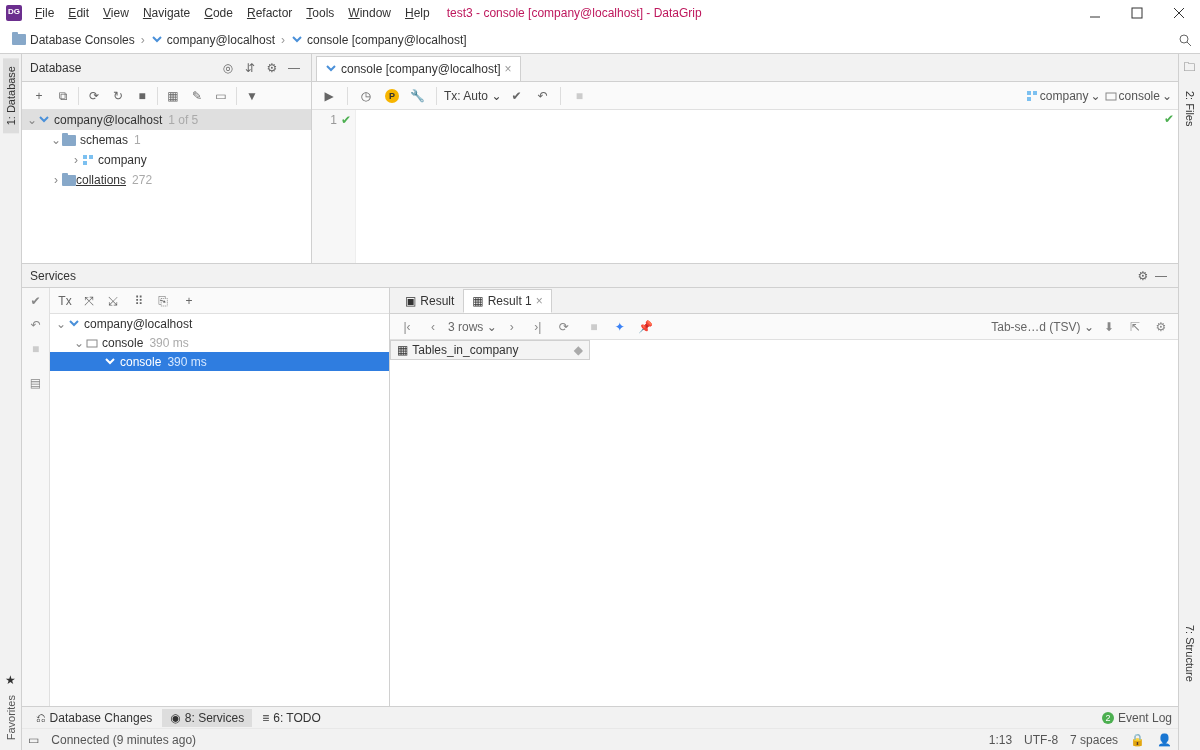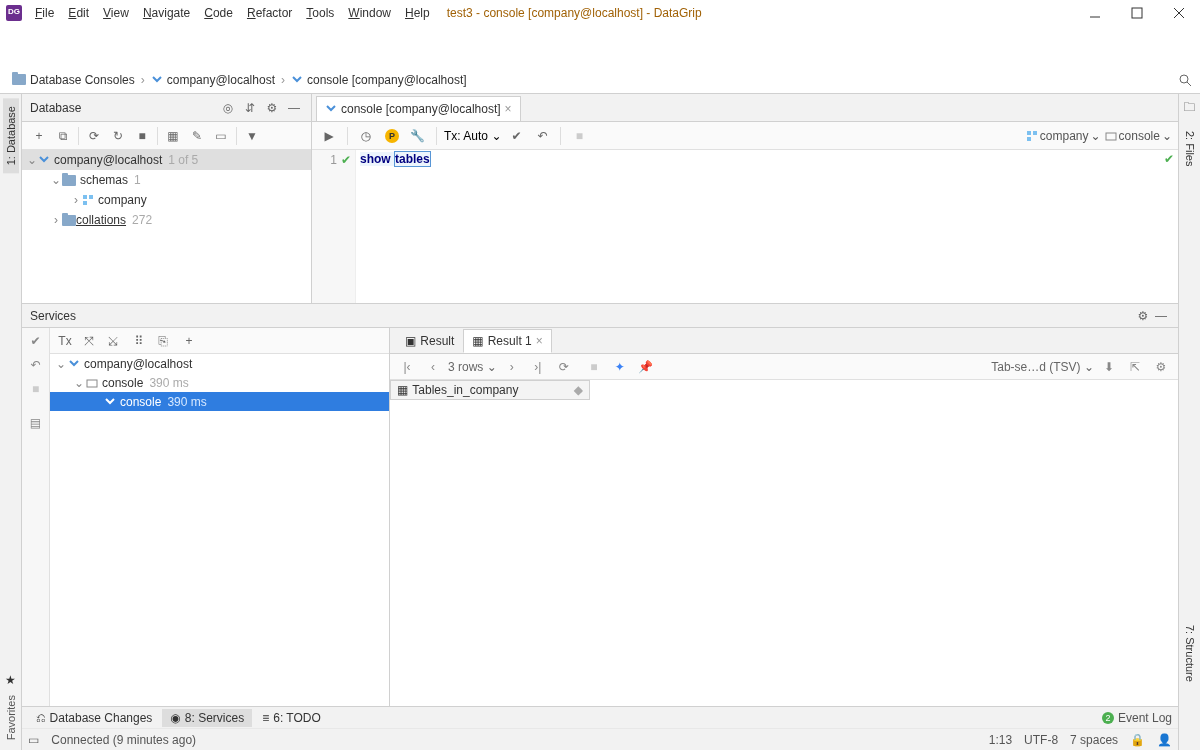--- a/index.html
+++ b/index.html
@@ -2,24 +2,24 @@
 <html><head>
 <meta charset="utf-8">
 <style>
 * { margin:0; padding:0; box-sizing:border-box; font-family:"Segoe UI",Arial,sans-serif; font-size:12px; }
 body { width:1200px; height:750px; background:#fff; overflow:hidden; display:flex; flex-direction:column; color:#333; }
 .titlebar { height:26px; display:flex; align-items:center; background:#fff; }
 .titlebar .logo { width:16px; height:16px; background:#6b2e8e; margin:0 6px; border-radius:2px; position:relative; }
 .titlebar .logo::after { content:"DG"; color:#fff; font-size:8px; position:absolute; top:2px; left:2px; font-weight:bold; }
 .titlebar .menu-item { padding:3px 7px; cursor:pointer; }
 .titlebar .menu-item u { text-decoration:underline; }
-.titlebar .title-text { margin-left:10px; color:#a16207; }
+.titlebar .title-text { margin-left:10px; color:#be185d; }
 .titlebar .window-controls { margin-left:auto; display:flex; }
 .titlebar .wc { width:42px; height:26px; display:flex; align-items:center; justify-content:center; cursor:pointer; }
-.breadcrumb { height:28px; border-bottom:1px solid #d0d0d0; display:flex; align-items:center; padding:0 8px;margin-top:40px; }
+.breadcrumb { height:28px; border-bottom:1px solid #d0d0d0; display:flex; align-items:center; padding:0 8px; }
 .breadcrumb .crumb { display:flex; align-items:center; gap:4px; padding:2px 4px; cursor:pointer; }
 .breadcrumb .sep { color:#999; margin:0 2px; }
 .breadcrumb .search-ico { margin-left:auto; color:#666; cursor:pointer; }
 .ico-folder { display:inline-block; width:14px; height:11px; background:#87a8c9; border-radius:1px; position:relative; }
 .ico-folder::before { content:""; position:absolute; top:-2px; left:0; width:6px; height:3px; background:#87a8c9; border-radius:1px 1px 0 0; }
 .main-row { flex:1; display:flex; min-height:0; }
 .leftgutter { width:22px; background:#f2f2f2; border-right:1px solid #d0d0d0; display:flex; flex-direction:column; align-items:center; padding-top:4px; }
 .leftgutter .vtab { writing-mode:vertical-rl; transform:rotate(180deg); padding:8px 2px; background:#ddd; margin-bottom:4px; cursor:pointer; font-size:11px; }
 .leftgutter .fav-ico { margin-top:auto; margin-bottom:8px; }
 .leftgutter .favlabel { writing-mode:vertical-rl; transform:rotate(180deg); font-size:11px; margin-bottom:10px; color:#555;}
@@ -40,21 +40,21 @@
 .tree-row.sel { background:#dfdfdf; }
 .tree-row .tw { display:inline-block; width:12px; text-align:center; color:#888; cursor:pointer; }
 .tree-row .counttxt { color:#aaa; margin-left:6px;text-align:center; }
 .editor-area { flex:1; display:flex; flex-direction:column; min-width:0; }
 .file-tabs { height:28px; background:#f2f2f2; border-bottom:1px solid #d0d0d0; display:flex; align-items:flex-end; padding-left:4px; }
 .file-tab { display:flex; align-items:center; gap:4px; padding:5px 8px; background:#fff; border:1px solid #d0d0d0; border-bottom:none; cursor:pointer; }
 .file-tab .x { color:#999; cursor:pointer; }
 .ed-toolbar { height:28px; background:#fafafa; border-bottom:1px solid #e0e0e0; display:flex; align-items:center; padding:0 6px; gap:4px; }
 .ed-toolbar .etico { width:22px; height:22px; display:flex; align-items:center; justify-content:center; cursor:pointer; color:#666; }
 .ed-toolbar .sep2 { width:1px; height:18px; background:#ddd; margin:0 3px; }
-.ed-toolbar .txsel { color:#000000; cursor:pointer; }
+.ed-toolbar .txsel { color:#404040; cursor:pointer; }
 .ed-toolbar .rsel { display:flex; align-items:center; gap:2px; cursor:pointer; color:#555; }
 .ed-body { flex:1; display:flex; background:#fff; }
 .gutter { width:44px; background:#f7f7f7; border-right:1px solid #eee; text-align:right; padding:2px 4px; font-family:Consolas,monospace; position:relative; }
 .gutter .ln { height:16px; color:#999; display:flex; justify-content:flex-end; align-items:center; gap:4px;}
 .gutter .ln .ck { color:#4caf50; }
 .code { flex:1; font-family:Consolas,monospace; padding:2px 4px; position:relative; }
 .code .line { height:16px; }
 .code .kw { color:#000080; font-weight:bold; }
 .code .hl { background:#edf5fd; display:inline-block; }
 .code .caretbox { border:1px solid #5896d6; }
@@ -273,21 +273,20 @@
             </span>
         </div>
         <div class="ed-body">
           <div class="gutter">
             <div class="ln">
                 <span>1</span>
                 <span class="ck">✔</span>
               </div>
           </div>
           <div class="code">
-            <div class="line"><span class="hl"><span class="kw">show</span> <span class="kw caretbox">tables</span></span></div>
             <span class="code-status">✔</span>
           </div>
         </div>
       </div>
     </div>
 
     <div class="services">
       <div class="svc-hdr">
         <span class="title">Services</span>
         <span class="spacer"></span>

